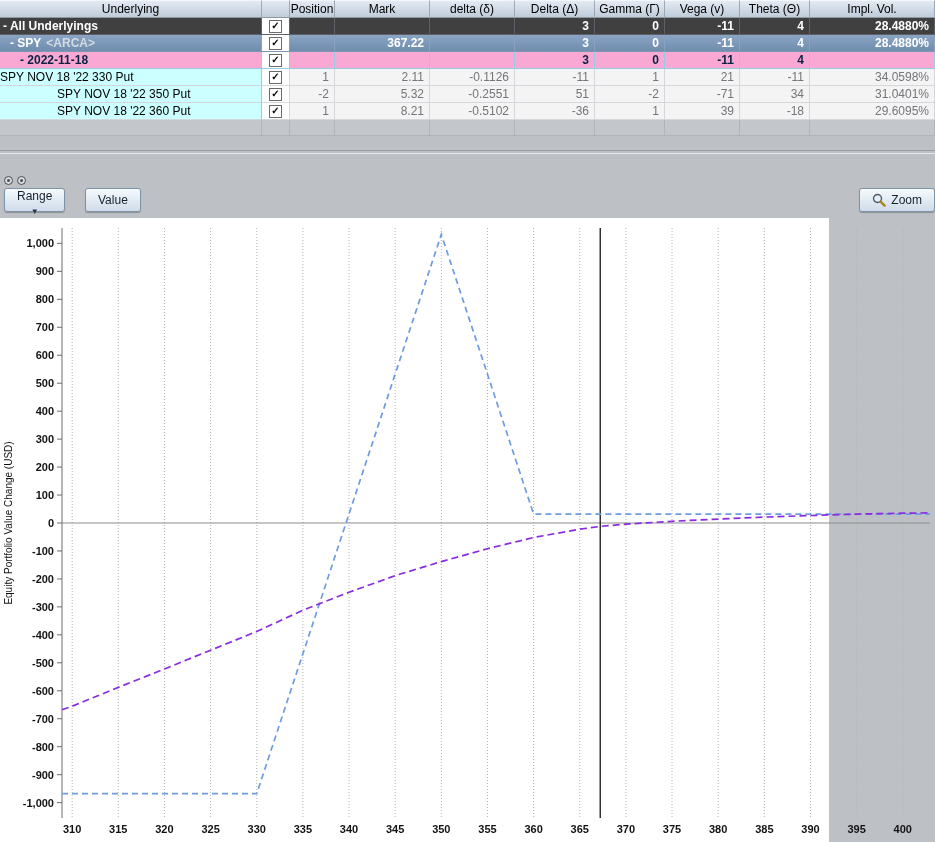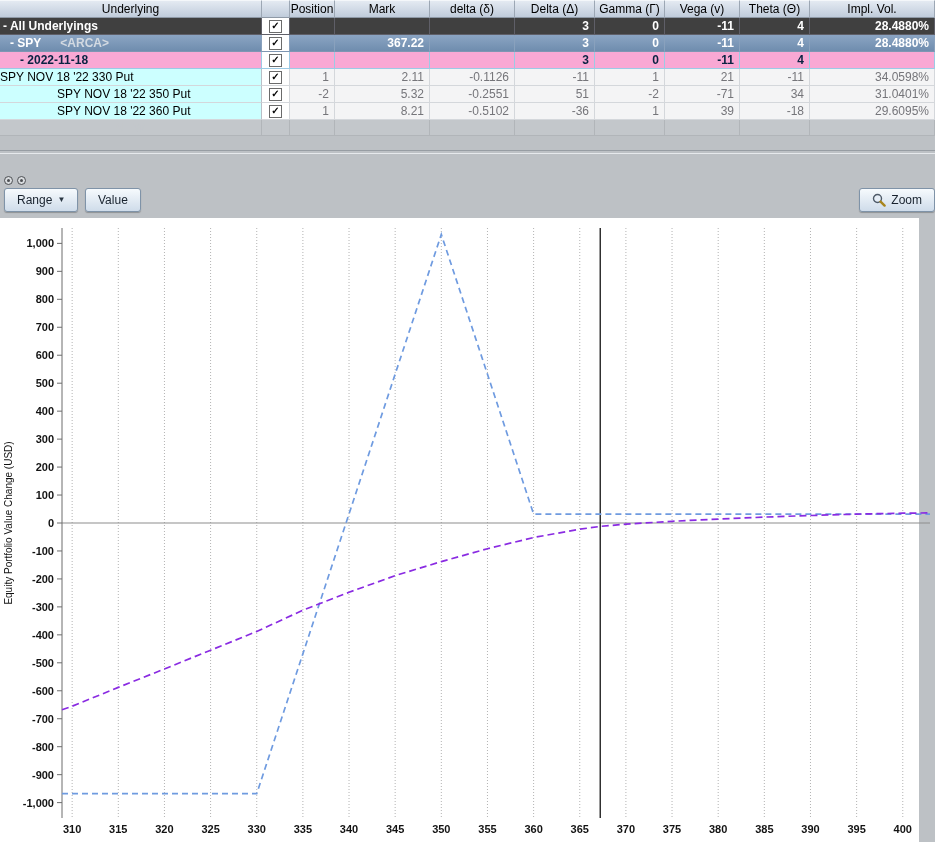--- a/index.html
+++ b/index.html
@@ -25,40 +25,40 @@
             display:flex;align-items:center;justify-content:center;}
 
   .dark .tcell{background:#404040;color:#fff;font-weight:700;border-right-color:#5f5f68;border-bottom-color:#5f5f68;}
   .blue .tcell{background:linear-gradient(#8ba5c3,#6f8dae);color:#fff;font-weight:700;border-right-color:#89a1bd;border-bottom-color:#7e96b2;}
   .lightblue .tcell{background:#f9a8d4;color:#0a2342;font-weight:700;border-right-color:#9ccae5;border-bottom-color:#9ccae5;}
   .option .tcell{background:#f4f4f5;color:#75757a;font-weight:400;border-right-color:#d4d7db;border-bottom-color:#d4d7db;}
   .option .cell-underlying{background:#ccffff;color:#000;border-right-color:#b9bfc7;}
   .dark .cell-check,.blue .cell-check,.lightblue .cell-check,.option .cell-check{background:#fff;}
   .newrow .cell-underlying{background:#00a31d;color:#fff;justify-content:center;font-weight:400;letter-spacing:.5px;}
   .newrow .tcell{background:#c3c7cb;border-right-color:#b1b5b9;border-bottom-color:#b1b5b9;color:#c3c7cb;}
-  .suffix{margin-left:19px;color:#d3dae2;font-weight:700;}
+  .suffix{margin-left:5px;color:#d3dae2;font-weight:700;}
 
   
   .toolbar{position:absolute;top:139px;left:0;width:935px;height:79px;background:#bdc1c5;}
   .splitter{position:absolute;top:11px;left:0;right:0;height:2px;
             border-top:1px solid #979da3;border-bottom:1px solid #e6e9ec;}
   .circle{position:absolute;top:37px;width:9px;height:9px;border:1.5px solid #4c4f53;
           border-radius:50%;background:#d8dbde;box-sizing:border-box;}
   .circle::after{content:"";position:absolute;left:1.5px;top:1.5px;width:3px;height:3px;
           border-radius:50%;background:#4c4f53;}
   .c1{left:4px;} .c2{left:17px;}
   .btn{position:absolute;top:49px;height:24px;display:inline-flex;align-items:center;gap:5px;
        padding:0 12px;font-family:"Liberation Sans",sans-serif;font-size:12px;color:#18222e;
        background:linear-gradient(#f6fafd,#cfdcea);border:1px solid #7f93a8;border-radius:3px;
        box-shadow:0 1px 1px rgba(0,0,0,.25);cursor:pointer;}
-  .range-btn{left:4px;} .update-btn{left:85px;} .zoom-btn{right:0;}
+  .range-btn{left:4px;flex-direction:column;} .update-btn{left:85px;} .zoom-btn{right:0;}
   .caret{font-size:8px;line-height:8px;color:#2a3642;}
 
   
-  .chart-section{position:absolute;top:218px;left:0;width:919px;height:624px;background:#fff;}
+  .chart-section{position:absolute;top:218px;left:0;width:829px;height:624px;background:#fff;}
   .chart-section svg text{font-family:"Liberation Sans",sans-serif;}
   .ytick,.xtick{font-size:11px;font-weight:700;fill:#131313;}
   .ylabel{font-size:10px;fill:#111;}
 </style>
 </head>
 <body>
 
 <div class="app">
 
   <div class="table-section">

